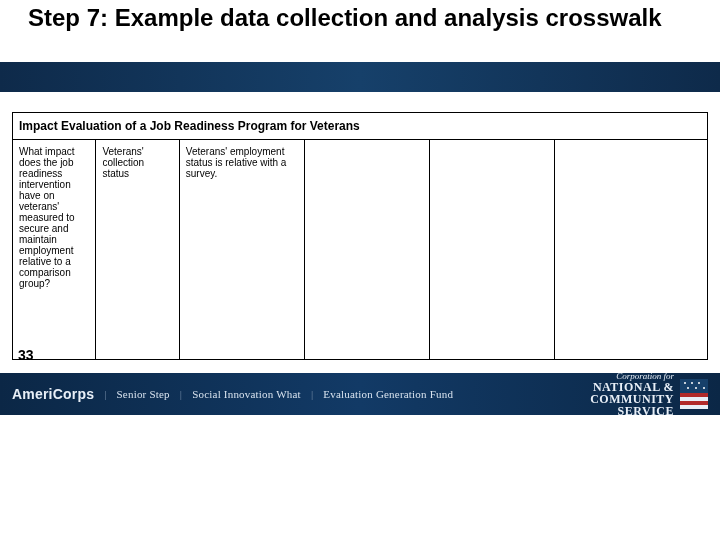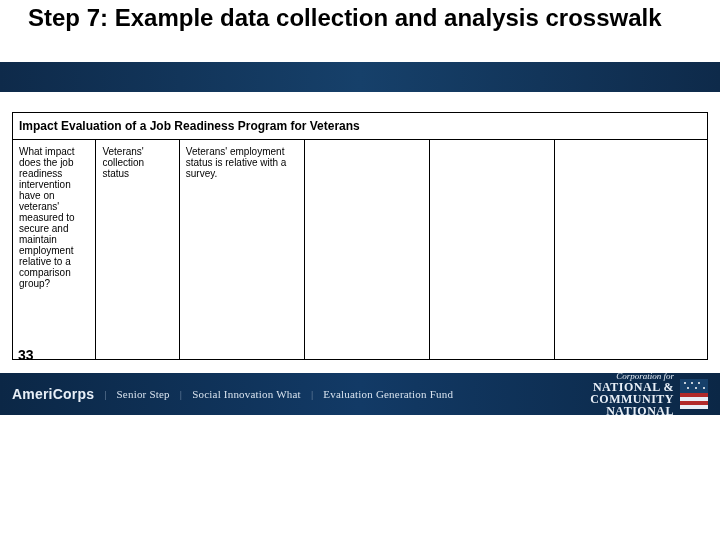--- a/index.html
+++ b/index.html
@@ -130,21 +130,21 @@
       <span class="sep">|</span>
       <span>Social Innovation What</span>
       <span class="sep">|</span>
       <span>Evaluation Generation Fund</span>
     </div>
     <div class="brand">
       <div class="txt">
         <span>Corporation for</span>
         <span class="big">NATIONAL &amp;</span>
         <span class="big">COMMUNITY</span>
-        <span class="big">NATIONAL</span>
+        <span class="big">SERVICE</span>
       </div>
       <svg width="28" height="30" viewBox="0 0 28 30">
         <rect x="0" y="0" width="28" height="14" fill="#16406a"></rect>
         <circle cx="5" cy="4" r="1" fill="#fff"></circle>
           <circle cx="12" cy="4" r="1" fill="#fff"></circle>
           <circle cx="19" cy="4" r="1" fill="#fff"></circle>
         <circle cx="8" cy="9" r="1" fill="#fff"></circle>
           <circle cx="16" cy="9" r="1" fill="#fff"></circle>
           <circle cx="24" cy="9" r="1" fill="#fff"></circle>
         <rect x="0" y="14" width="28" height="4" fill="#b12a2a"></rect>

